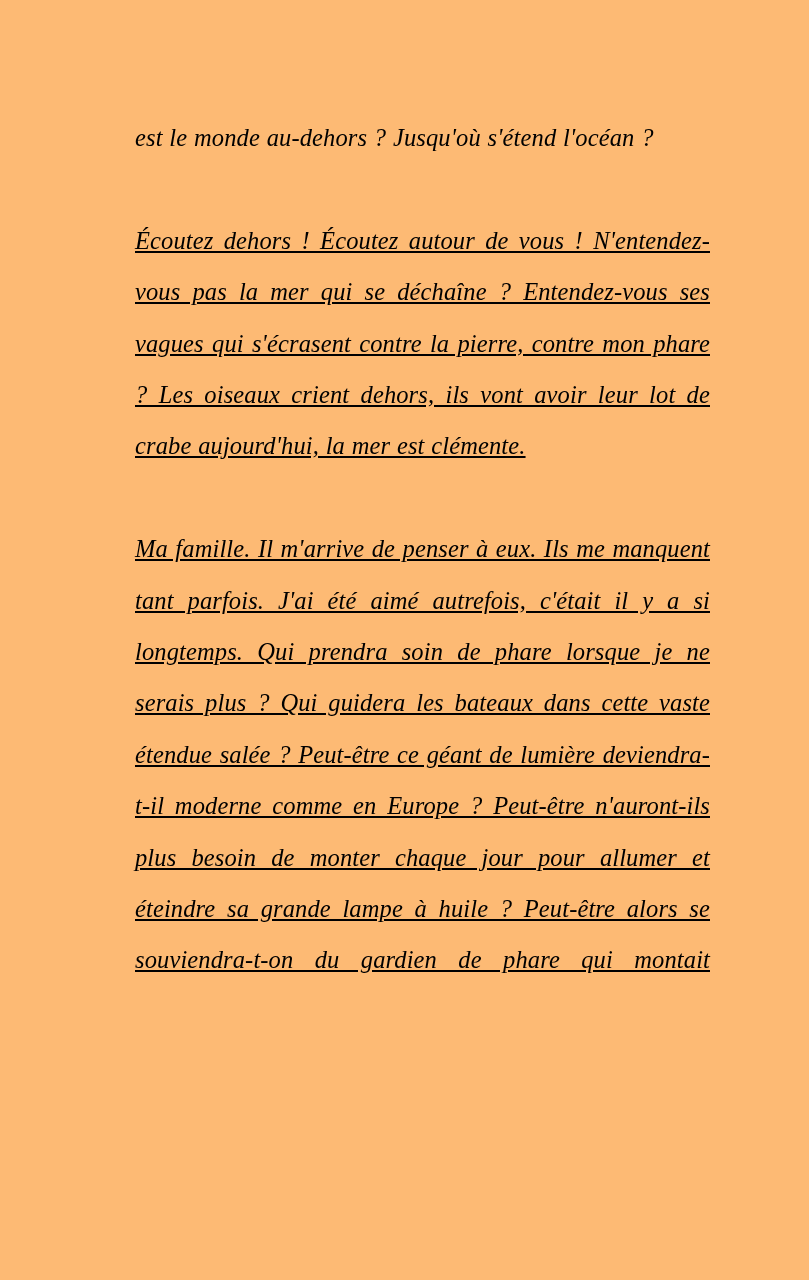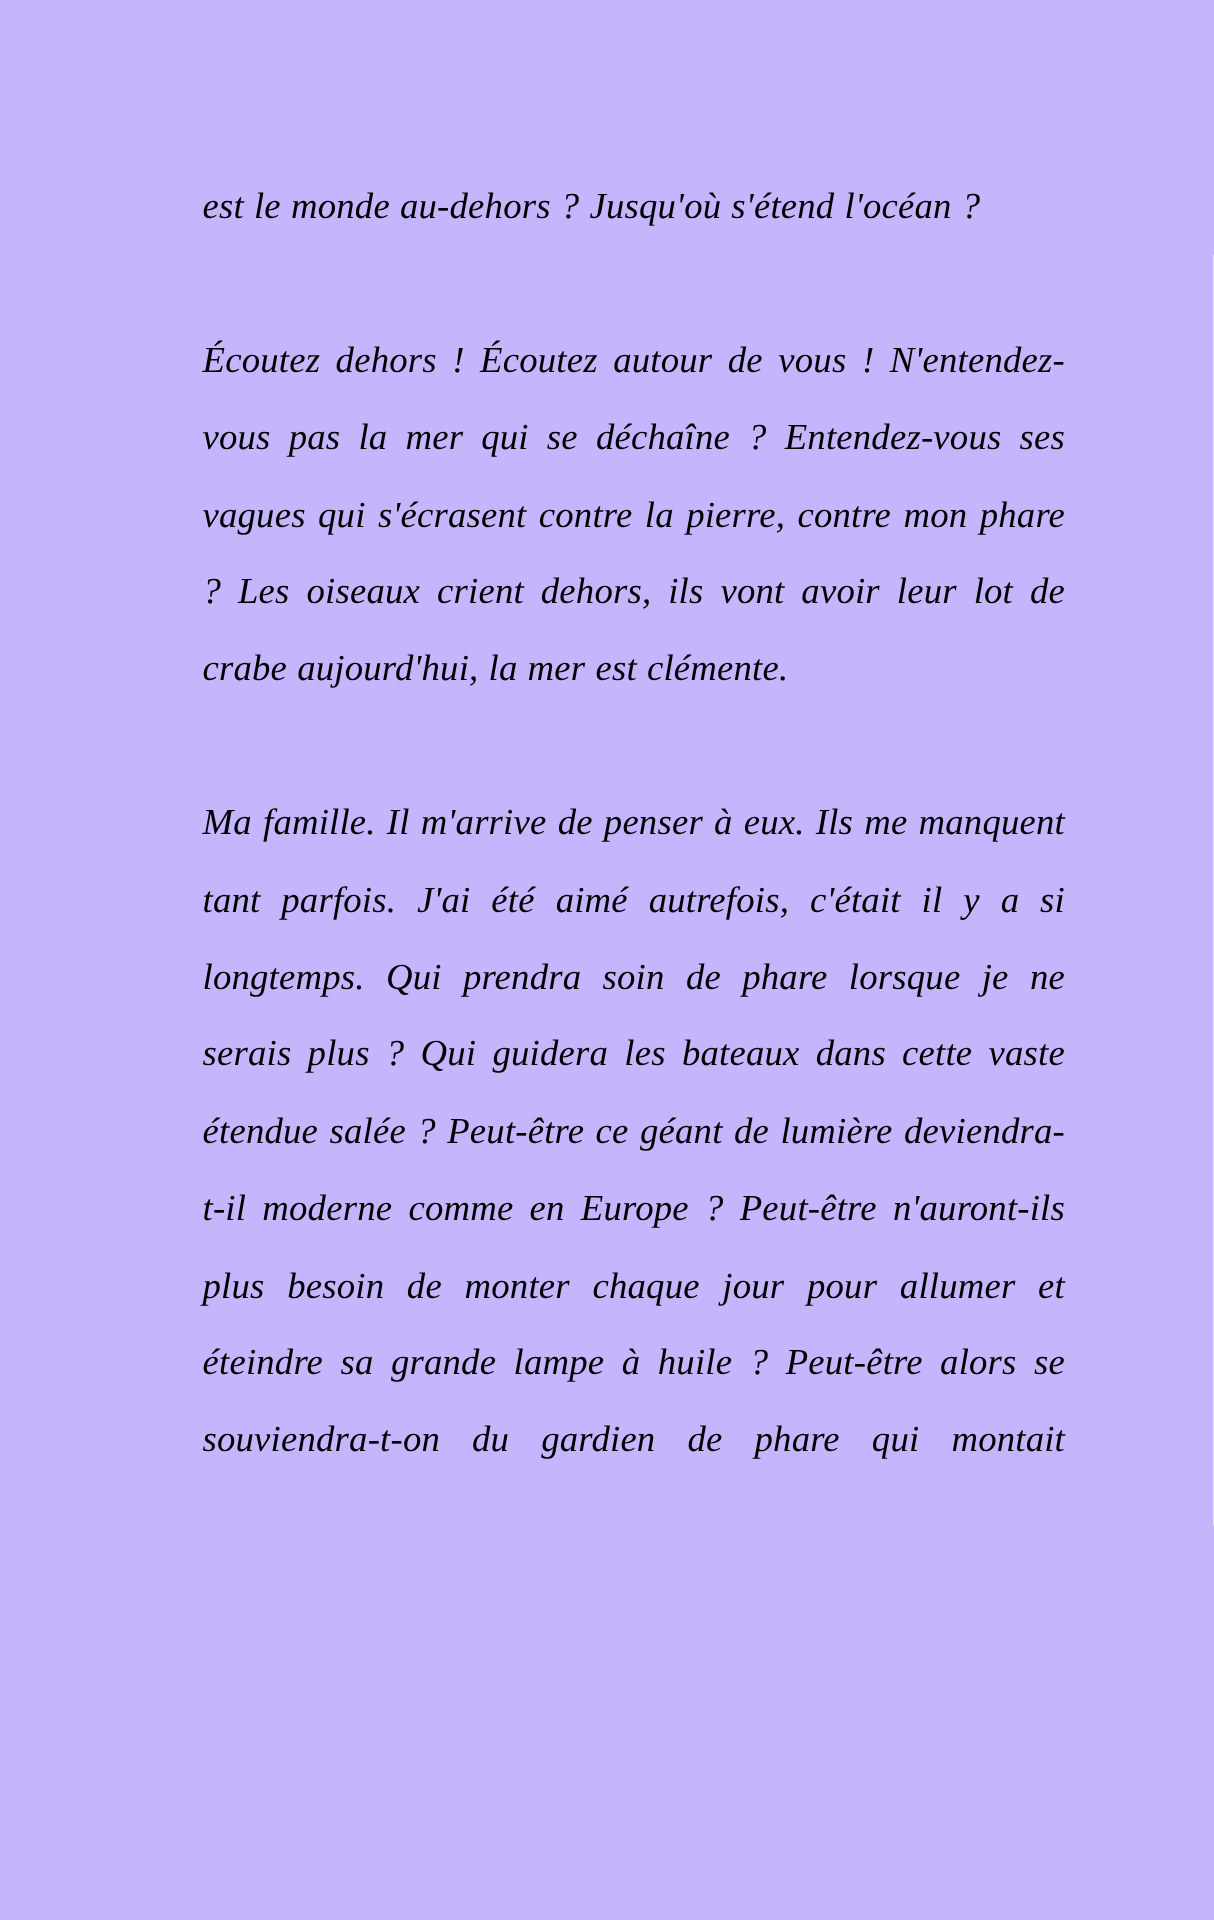--- a/index.html
+++ b/index.html
@@ -11,21 +11,21 @@
 
   body {
     font-family: "Liberation Serif", "DejaVu Serif", serif;
     color: #000000;
   }
 
   .page {
     position: relative;
     width: 809px;
     height: 1280px;
-    background: #c4b5fd;
+    background: #fdba74;
     margin: 0 auto;
     overflow: hidden;
     box-sizing: border-box;
   }
 
   .text-block {
     position: absolute;
     left: 135px;
     top: 112px;
     width: 575px;
@@ -44,20 +44,21 @@
     letter-spacing: 0.005em;
   }
 
   
   .para.continued {
     text-align-last: justify;
   }
 
   .para + .para {
     margin-top: 51.4px;
+    text-decoration: underline;
   }
 </style>
 </head>
 <body>
 
 <div class="page">
   <div class="text-block">
 
     <p class="para">est le monde au-dehors ? Jusqu'où s'étend l'océan ?</p>
 

